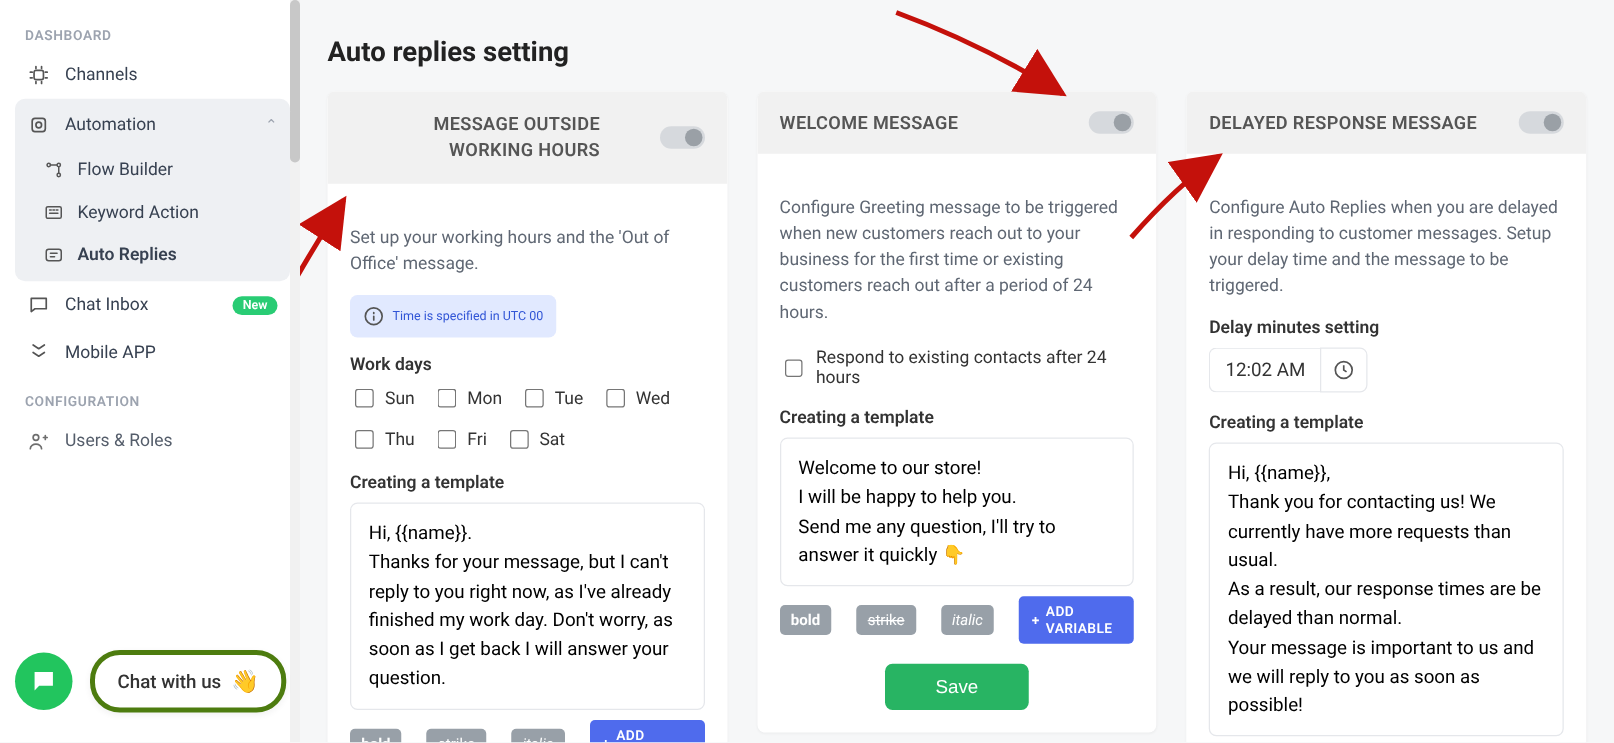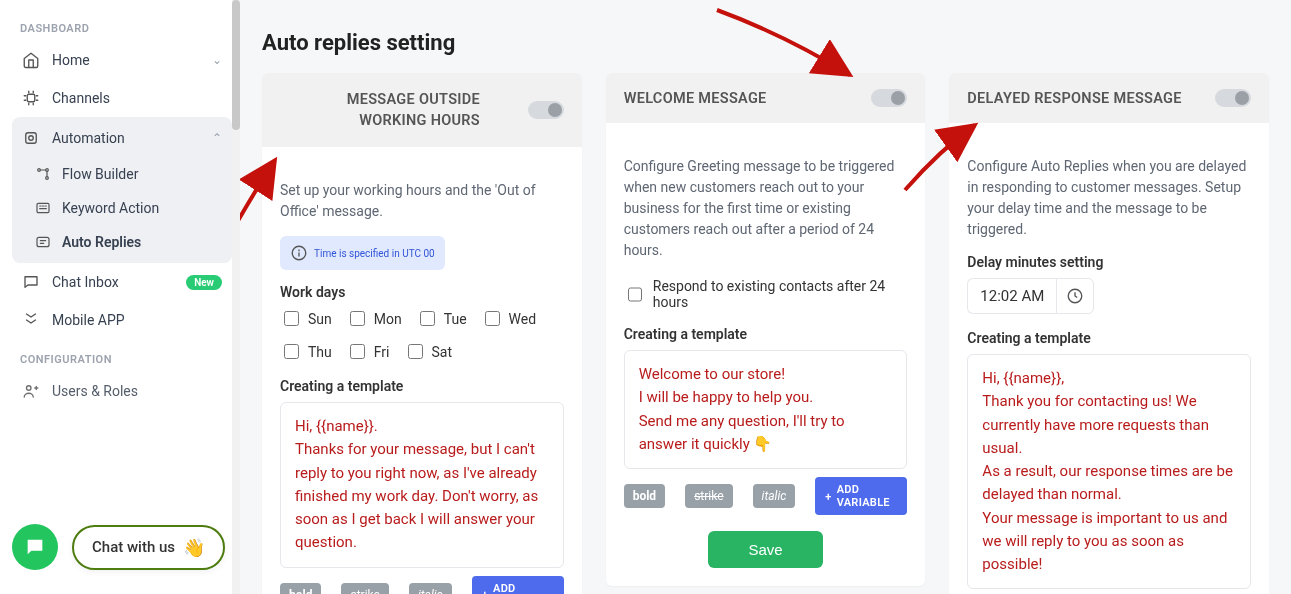--- a/index.html
+++ b/index.html
@@ -29,21 +29,21 @@
   .section-label { font-size:11px; letter-spacing:0.5px; color:var(--text-light); font-weight:600; padding:14px 8px 6px; text-transform:uppercase; }
   .nav-item { display:flex; align-items:center; gap:12px; padding:10px 10px; border-radius:8px; font-size:14px; color:#374151; cursor:pointer; position:relative; }
   .nav-item .caret { margin-left:auto; color:#9ca3af; font-size:12px; }
   .nav-item.expanded { background: var(--sidebar-active-bg); }
   .nav-group { background: var(--sidebar-active-bg); border-radius:8px; padding:2px 0 4px; }
   .nav-sub { display:flex; align-items:center; gap:10px; padding:8px 10px 8px 22px; font-size:14px; color:#374151; cursor:pointer; border-radius:6px; }
   .nav-sub.active { font-weight:600; }
   .badge { margin-left:auto; background:var(--badge-green); color:#fff; font-size:10px; font-weight:600; padding:2px 8px; border-radius:10px; }
   .chat-widget { position:absolute; left:12px; bottom:24px; display:flex; align-items:center; gap:14px; }
   .chat-fab { width:46px; height:46px; border-radius:50%; background:var(--green); display:flex; align-items:center; justify-content:center; color:#fff; }
-  .chat-pill { background:#fff; border:2px solid #4d7c0f; border-radius:24px; padding:10px 18px; font-size:15px; font-weight:500; color:#333; box-shadow:0 2px 6px rgba(0,0,0,0.06); display:flex; align-items:center; gap:8px; }
+  .chat-pill { background:#fff; border:4px solid #4d7c0f; border-radius:24px; padding:10px 18px; font-size:15px; font-weight:500; color:#333; box-shadow:0 2px 6px rgba(0,0,0,0.06); display:flex; align-items:center; gap:8px; }
 
   
   .main { flex:1; padding:12px 22px 0 22px; overflow:hidden; position:relative; }
   .page-title { font-size:22px; font-weight:700; color:#222; margin:18px 0 18px; }
   .columns { display:flex; gap:24px; align-items:flex-start; }
   .card { flex:1; background:var(--card-bg); border-radius:6px; box-shadow:0 1px 2px rgba(0,0,0,0.04); display:flex; flex-direction:column; overflow:hidden; }
   .card-header { background:var(--card-header-bg); display:flex; align-items:center; justify-content:space-between; padding:16px 18px;text-align:right; }
   .card-header .title { font-size:14.5px; font-weight:600; letter-spacing:0.3px; color:#555; }
   .card-header .title.multi { line-height:1.45; max-width:200px; }
   .card-body { padding:31px 18px 18px; font-size:14px; color:var(--text-muted); }
@@ -51,21 +51,21 @@
 
   .notice { display:flex; align-items:center; gap:6px; background:var(--blue-light-bg); color:#3155d6; font-size:10px; padding:8px 10px; border-radius:6px; margin-bottom:14px; width:fit-content; }
   .label { font-size:14px; font-weight:600; color:#333; margin:6px 0 8px; }
   .weekdays { display:flex; flex-wrap:wrap; gap:12px 14px; margin-bottom:16px; }
   .wd { display:flex; align-items:center; gap:6px; font-size:14px; color:#333; }
   .wd input { width:15px; height:15px; accent-color:#4f6bed; }
 
   .check-row { display:flex; align-items:center; gap:8px; margin:17px 0 16px; color:#333; font-size:14px; }
   .check-row input { width:15px; height:15px; }
 
-  .template-box { border:1px solid var(--border); border-radius:6px; padding:12px 14px; font-size:15px; line-height:1.55; color:#b91c1c; min-height:80px; background:#fff; white-space:pre-wrap; }
+  .template-box { border:1px solid var(--border); border-radius:6px; padding:12px 14px; font-size:15px; line-height:1.55; color:#000000; min-height:80px; background:#fff; white-space:pre-wrap; }
   .toolbar { display:flex; align-items:center; gap:20px; margin-top:8px; }
   .fmt-btn { background:#98a0a8; color:#fff; border-radius:4px; font-size:12px; padding:5px 9px; display:flex; align-items:center; justify-content:center; cursor:pointer; }
   .fmt-btn.bold { font-weight:700; }
   .fmt-btn.strike { text-decoration: line-through; }
   .fmt-btn.italic { font-style: italic; }
   .add-var { background:var(--blue); color:#fff; border-radius:4px; font-size:11px; font-weight:600; padding:6px 10px; display:flex; align-items:center; gap:5px; cursor:pointer; letter-spacing:0.3px; }
   .save-btn { display:block; margin:16px auto 0; background:var(--green-btn); color:#fff; border:none; border-radius:6px; font-size:15px; font-weight:500; padding:10px 40px; cursor:pointer; }
 
   
   .toggle { width:36px; height:18px; border-radius:10px; background:#d6d9dd; position:relative; flex-shrink:0; }
@@ -88,30 +88,20 @@
 </head>
 <body>
 
 <div class="app">
 
   <aside class="sidebar">
     <div class="track"></div>
     <div class="thumb"></div>
 
     <div class="section-label">DASHBOARD</div>
-    <div class="nav-item">
-      <span class="ico">
-          <svg viewBox="0 0 24 24">
-            <path d="M3 10l9-7 9 7v10a2 2 0 0 1-2 2H5a2 2 0 0 1-2-2z"></path>
-            <path d="M9 22V12h6v10"></path>
-          </svg>
-        </span>
-      <span>Home</span>
-      <span class="caret">⌄</span>
-    </div>
     <div class="nav-item">
       <span class="ico">
           <svg viewBox="0 0 24 24">
             <rect x="7" y="7" width="10" height="10" rx="2"></rect>
             <path d="M9 3v2M15 3v2M9 19v2M15 19v2M3 9h2M3 15h2M19 9h2M19 15h2"></path>
           </svg>
         </span>
       <span>Channels</span>
     </div>
 

